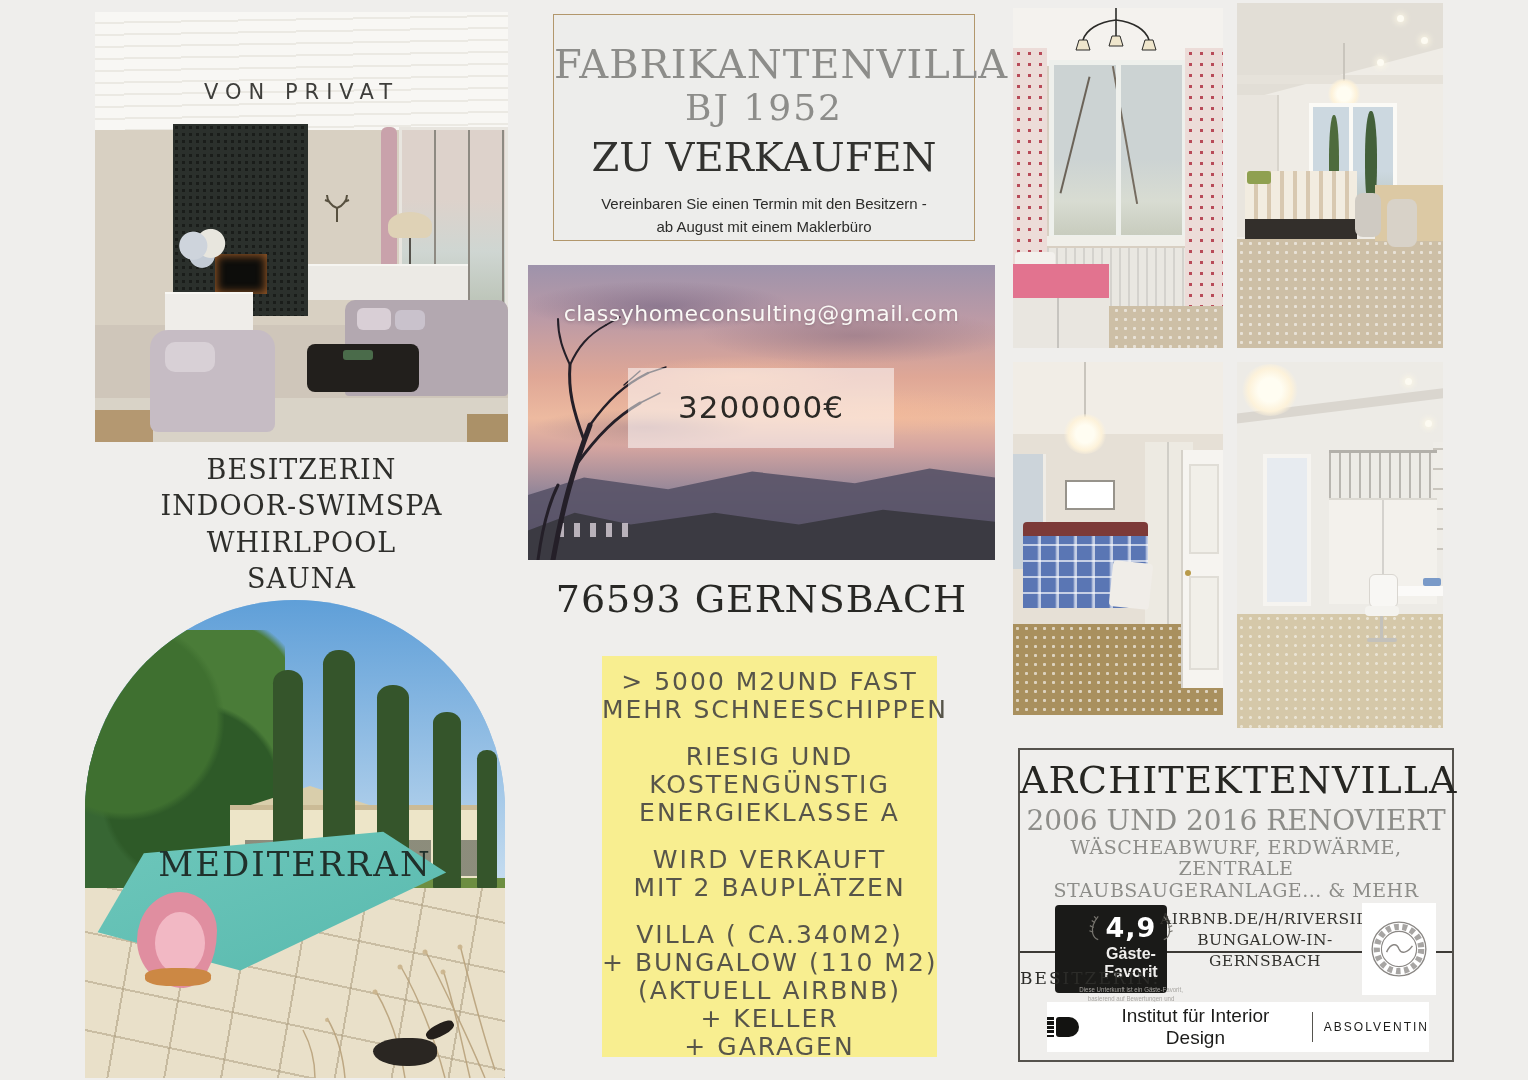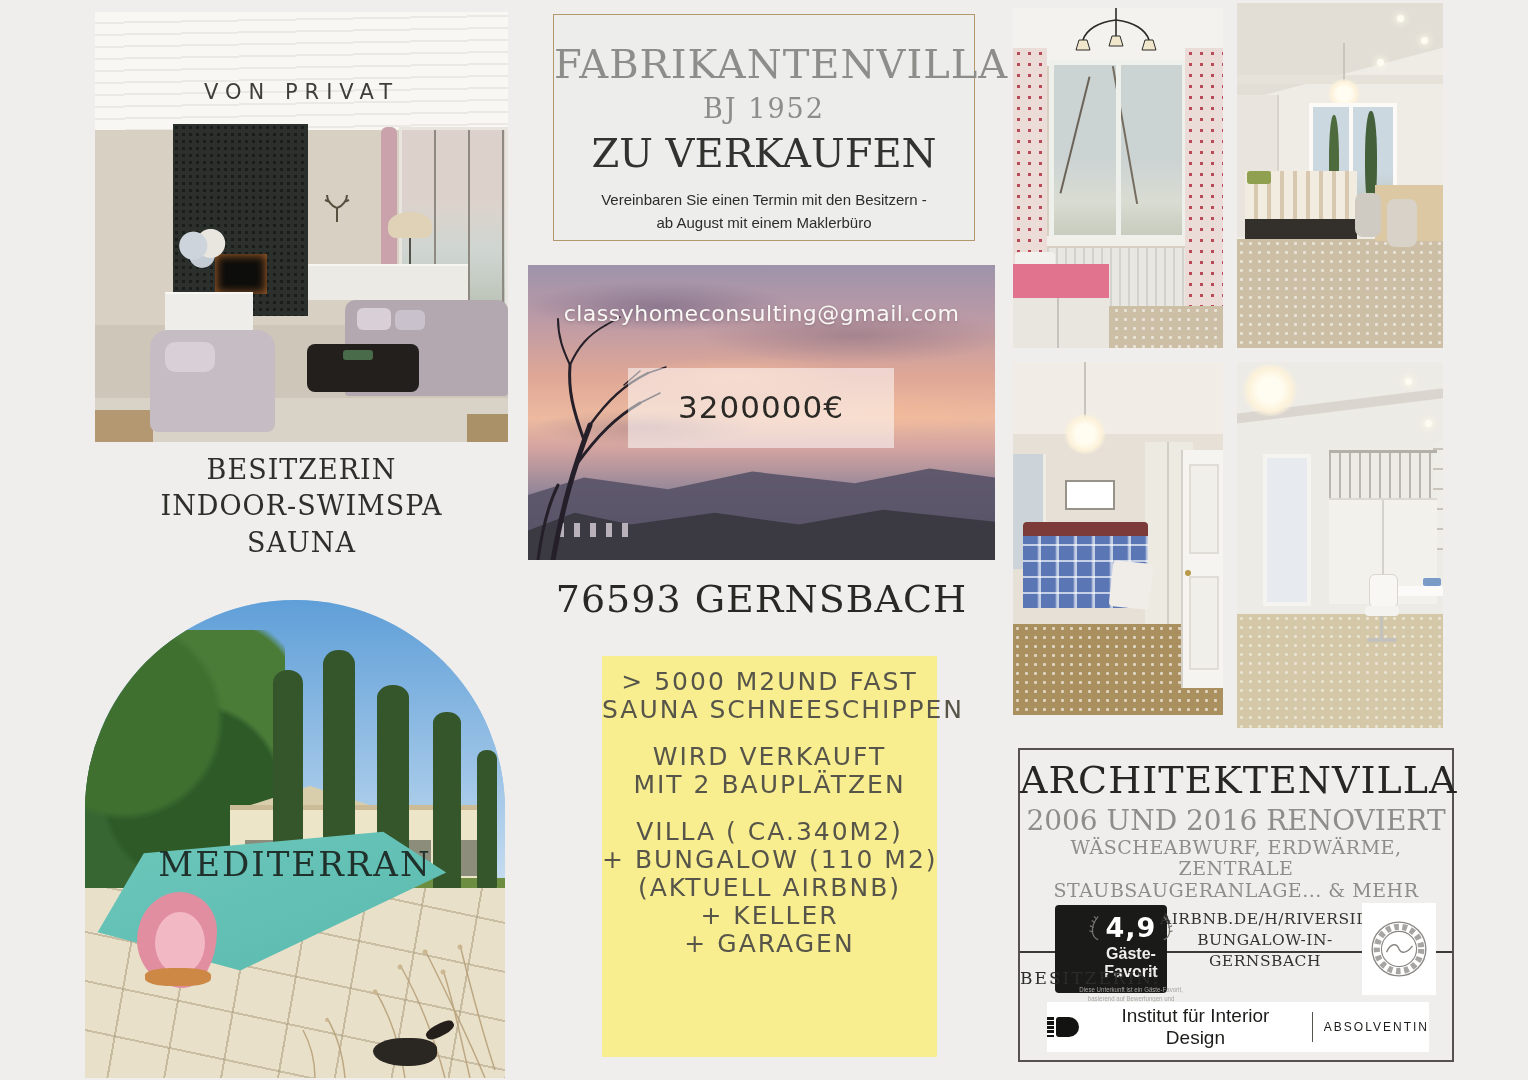--- a/index.html
+++ b/index.html
@@ -73,21 +73,21 @@
      border-radius:54% 46% 42% 58%/50% 40% 60% 50%;}
   .pl-slide-in{left:70px;top:312px;width:50px;height:62px;background:#f2b8c4;border-radius:50%;}
   .pl-slide-rim{left:60px;top:368px;width:66px;height:18px;background:#cc8844;border-radius:40%;}
   .pl-cat{left:288px;top:438px;width:64px;height:28px;background:#2a2622;border-radius:50% 40% 45% 55%;}
   .pl-cat-tail{left:340px;top:424px;width:30px;height:12px;background:#241f1b;border-radius:40%;transform:rotate(-28deg);}
   .pl-label{left:0;top:244px;width:100%;font-size:34px;letter-spacing:2px;color:#20302b;}
 
   
   .titlebox{left:553px;top:14px;width:422px;height:227px;background:#ededeb;border:1px solid #b2976c;box-sizing:border-box;}
   .tb-title{margin-top:26px;font-size:40px;letter-spacing:1px;color:#8d8d8a;}
-  .tb-year{margin-top:6px;font-size:27px;letter-spacing:2px;color:#8d8d8a;}
+  .tb-year{margin-top:0;font-size:36px;letter-spacing:2px;color:#8d8d8a;}
   .tb-status{margin-top:6px;font-size:40px;color:#32322f;}
   .tb-note{margin-top:12px;font-size:15px;line-height:1.55;color:#2c2c2a;}
 
   
   .sunset{left:528px;top:265px;width:467px;height:295px;
      background:linear-gradient(180deg,#9e93ab 0%,#bb9aa6 18%,#dfa796 38%,#edbaa0 52%,#d3a4a0 62%,#8f8498 78%,#5c5a6e 90%,#4a4a55 100%);}
   .ss-clouds{left:0;top:0;width:467px;height:295px;
      background:radial-gradient(ellipse 190px 36px at 28% 14%,rgba(110,95,125,.55),transparent 70%),
                 radial-gradient(ellipse 220px 40px at 70% 24%,rgba(125,100,120,.45),transparent 70%),
                 radial-gradient(ellipse 170px 30px at 45% 38%,rgba(250,195,160,.55),transparent 70%),
@@ -250,20 +250,21 @@
     <div class="abs lv-chair"></div>
     <div class="abs lv-throw"></div>
     <div class="abs lv-ottoman"></div>
     <div class="abs lv-tray"></div>
     <div class="abs center gs lv-label">VON PRIVAT</div>
   </div>
 
   <div class="abs center ds features">
     <div>BESITZERIN</div>
     <div>INDOOR-SWIMSPA</div>
+    <div>WHIRLPOOL</div>
     <div>SAUNA</div>
   </div>
 
   <div class="photo pool">
     <div class="abs pl-sky"></div>
     <div class="abs pl-trees"></div>
     <div class="abs pl-roof"></div>
     <div class="abs pl-house"></div>
     <div class="abs pl-winrow"></div>
     <div class="abs pl-lawn"></div>
@@ -331,21 +332,26 @@
     <div class="abs center gs ss-email">classyhomeconsulting@gmail.com</div>
     <div class="abs ss-pricebox"></div>
     <div class="abs center gs ss-price">3200000€</div>
   </div>
 
   <div class="abs center ds location">76593 GERNSBACH</div>
 
   <div class="abs details">
     <div class="dt-group">
       <div>&gt; 5000 M2UND FAST</div>
-      <div>SAUNA SCHNEESCHIPPEN</div>
+      <div>MEHR SCHNEESCHIPPEN</div>
+    </div>
+    <div class="dt-group">
+      <div>RIESIG UND</div>
+      <div>KOSTENGÜNSTIG</div>
+      <div>ENERGIEKLASSE A</div>
     </div>
     <div class="dt-group">
       <div>WIRD VERKAUFT</div>
       <div>MIT 2 BAUPLÄTZEN</div>
     </div>
     <div class="dt-group">
       <div>VILLA ( CA.340M2)</div>
       <div>+ BUNGALOW (110 M2)</div>
       <div>(AKTUELL AIRBNB)</div>
       <div>+ KELLER</div>

